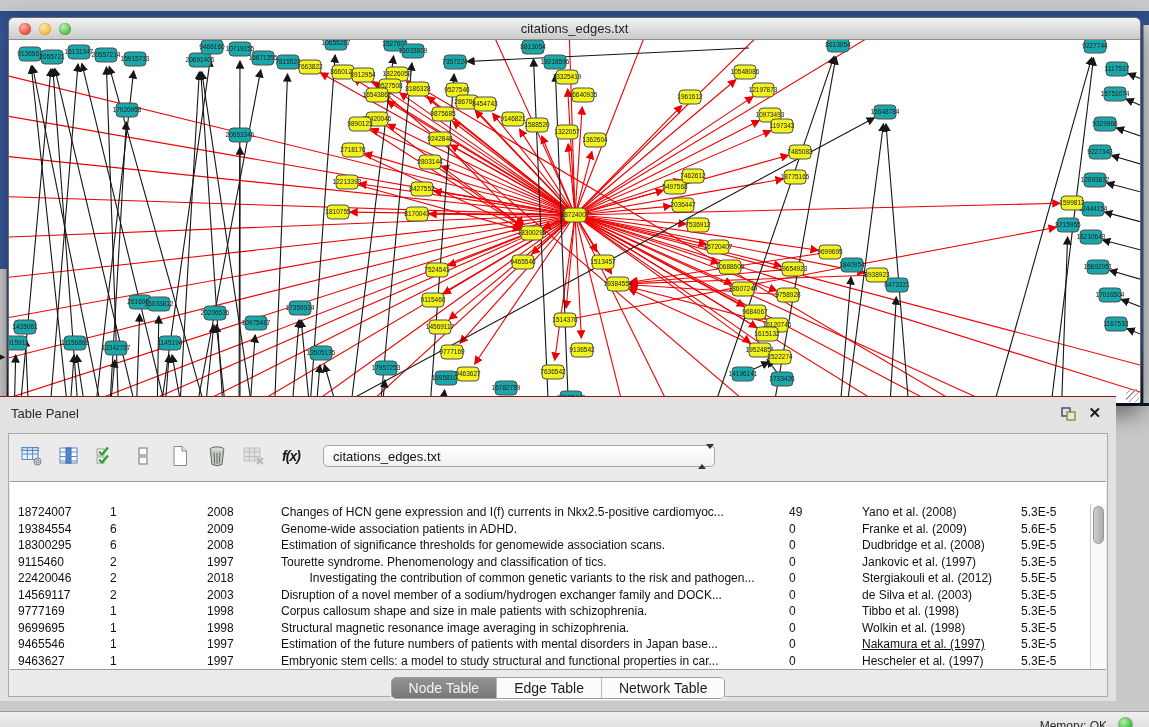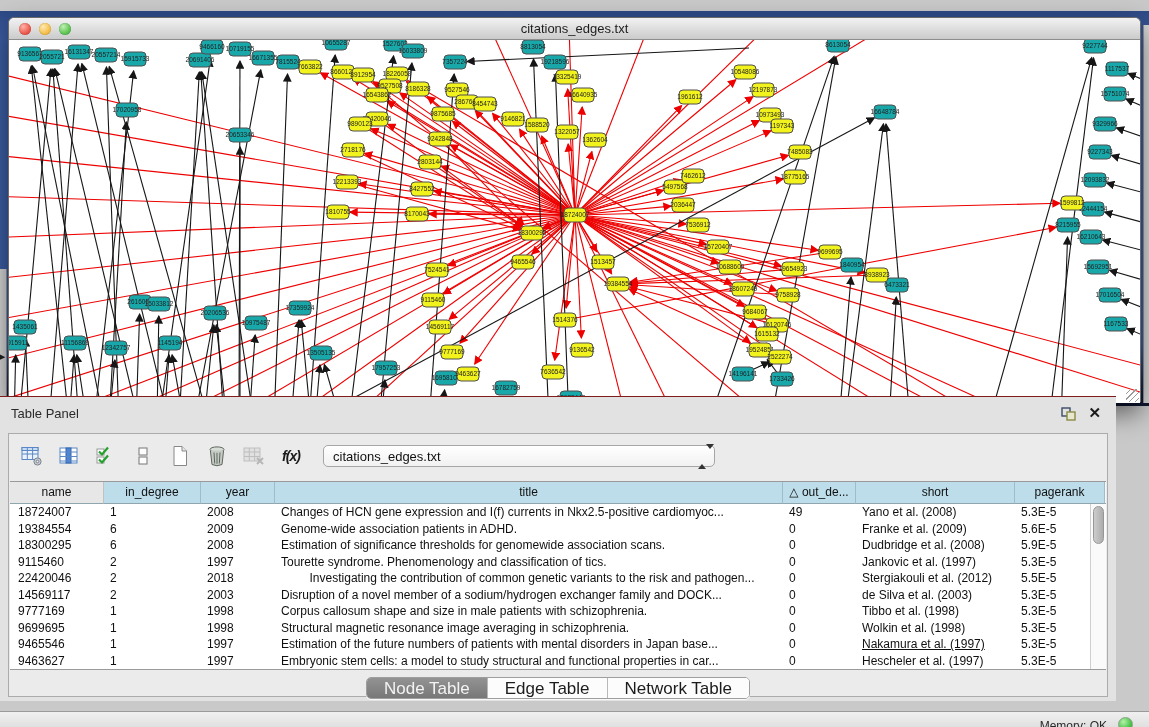--- a/index.html
+++ b/index.html
@@ -52,21 +52,21 @@
   .th.filler { flex:1 1 auto; background:#F7F7F7; border-right:none; }
   .tbody { position:absolute; left:0; right:16px; top:22px; bottom:0; overflow:hidden; }
   .tr { display:flex; height:16.5px; }
   .td { font-size:12px; color:#101010; line-height:16px; padding-left:6px; white-space:nowrap; overflow:hidden; flex:0 0 auto; }
   .vscroll { position:absolute; right:0; top:22px; bottom:0; width:16px; background:#FAFAFA; border-left:1px solid #CFCFCF; }
   .vthumb { position:absolute; left:2px; top:2px; width:11px; height:38px; border-radius:6px;
     background:linear-gradient(90deg,#CDCDCD,#ACACAC); border:1px solid #979797; }
 
   .tabsrow { position:absolute; left:0; right:0; top:243px; height:24px; display:flex; justify-content:center; }
   .segmented { display:flex; height:22px; border:1px solid #9E9E9E; border-radius:5px; overflow:hidden; background:#FCFCFC; box-shadow:0 1px 0 rgba(255,255,255,.8); }
-  .seg { padding:0 17px; font-size:17px; line-height:21px; color:#1c1c1c; background:#FCFCFC; border-right:1px solid #B8B8B8; }
+  .seg { padding:0 17px; font-size:14px; line-height:21px; color:#1c1c1c; background:#FCFCFC; border-right:1px solid #B8B8B8; }
   .seg:last-child { border-right:none; }
   .seg.selected { background:linear-gradient(#939393,#787878); color:#F3F3F3; }
 
   
   .statusbar { position:absolute; left:0; top:700px; width:1149px; height:27px; background:linear-gradient(#F0F0F0,#D4D4D4); border-top:1px solid #9a9a9a; }
   .memtext { position:absolute; right:42px; top:7px; font-size:12px; color:#2a2a2a; }
   .memdot { position:absolute; right:16px; top:5px; width:15px; height:15px; border-radius:50%;
     background:radial-gradient(circle at 35% 30%, #B5F2A8, #46C247 62%, #2E9F31); border:1px solid #86A386; }
 </style>
 </head>
@@ -801,30 +801,20 @@
         <button class="tbtn">
           <span class="fx">f(x)</span>
         </button>
         <div class="combo">
           <span>citations_edges.txt</span>
           <span class="arrows"><span class="up"></span><span class="dn"></span></span>
         </div>
       </div>
 
       <div class="tablewrap">
-        <div class="thead">
-            <div class="th first" style="width: 94px;">name</div>
-            <div class="th" style="width: 97px;">in_degree</div>
-            <div class="th" style="width: 74px;">year</div>
-            <div class="th" style="width: 508px;">title</div>
-            <div class="th" style="width: 73px;">△ out_de...</div>
-            <div class="th" style="width: 159px;">short</div>
-            <div class="th" style="width: 90px;">pagerank</div>
-            <div class="th filler"></div>
-          </div>
         <div class="tbody">
             <div class="tr">
               <div class="td" style="width: 94px; padding-left: 8px;">18724007</div>
               <div class="td" style="width: 97px;">1</div>
               <div class="td" style="width: 74px;">2008</div>
               <div class="td" style="width: 508px;">Changes of HCN gene expression and I(f) currents in Nkx2.5-positive cardiomyoc...</div>
               <div class="td" style="width: 73px;">49</div>
               <div class="td" style="width: 159px;">Yano et al. (2008)</div>
               <div class="td" style="width: 90px;">5.3E-5</div>
             </div>

